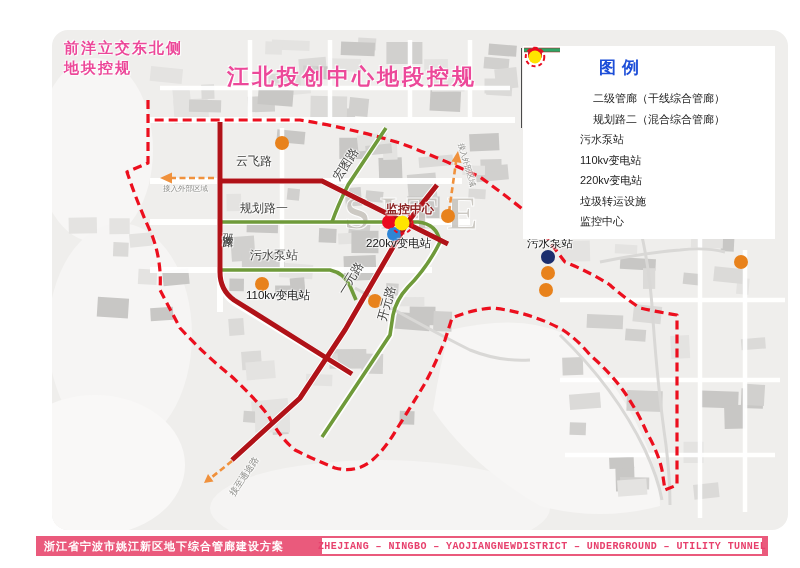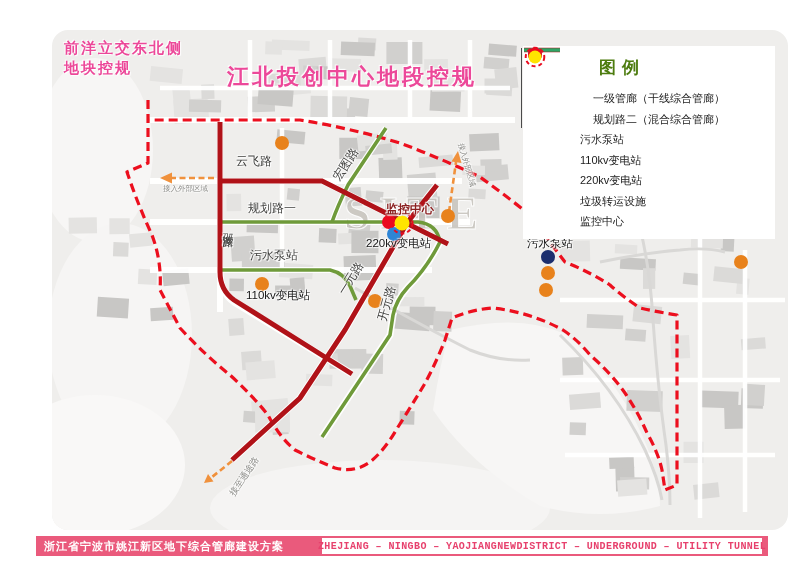--- a/index.html
+++ b/index.html
@@ -9,21 +9,21 @@
   .lbl{position:absolute;color:#3f3f3d;font-size:12px;white-space:nowrap;
        text-shadow:0 0 2px #fff,0 0 2px #fff,1px 1px 1px #fff,-1px -1px 1px #fff;}
   .lbl-small{font-size:7.5px;color:#8a8a86;}
   .lbl-fac{font-size:11.5px;color:#141414;}
   .lbl-mon{font-size:12px;color:#8a2020;font-weight:bold;}
   .rot{transform-origin:center center;}
   .vert{writing-mode:vertical-rl;letter-spacing:2px;}
   .plan-note{position:absolute;font-family:"Liberation Serif","DejaVu Serif",serif;font-weight:bold;
              color:#ec4899;text-shadow:0 0 2px #fff,1px 1px 1px #fff,-1px -1px 1px #fff;}
   .legend{position:absolute;left:523px;top:46px;width:252px;background:#ffffff;padding:2px 0 6px 0;}
-  .legend-title{font-size:17px;font-weight:bold;letter-spacing:6px;color:#4d7c0f;margin:8px 16px 10px 76px;}
+  .legend-title{font-size:17px;font-weight:bold;letter-spacing:6px;color:#1d4ed8;margin:8px 16px 10px 76px;}
   .legend-row{display:flex;align-items:center;height:19px;margin:0 0 1.5px 0;}
   .legend-row .sw{width:44px;display:flex;justify-content:flex-start;align-items:center;padding-left:4px;box-sizing:border-box;}
   .legend-row .txt{font-size:11px;color:#1c1c1c;}
   .legend-row.lines .txt{margin-left:26px;}
   .legend-row.dots .txt{margin-left:13px;}
   .legend-border{position:absolute;left:521px;top:48px;width:1px;height:80px;background:#4a4a4a;}
   .footer-bar{position:absolute;left:36px;top:536px;width:732px;height:20px;background:#ea5a7c;}
   .footer-cn{position:absolute;left:8px;top:0;height:32px;line-height:20px;color:#fff;
              font-size:11px;font-weight:bold;letter-spacing:1px;}
   .footer-box{position:absolute;left:286px;top:2px;width:440px;height:16px;background:#fff;
@@ -246,21 +246,21 @@
   </svg>
 
   <div class="plan-note" style="left:64px;top:38px;font-size:15px;line-height:20px;letter-spacing:2px;">
     <div>前洋立交东北侧</div>
     <div>地块控规</div>
   </div>
   <div class="plan-note" style="left:227px;top:62px;font-size:22px;letter-spacing:3px;">江北投创中心地段控规</div>
 
   <div class="lbl" style="left:236px;top:153px;">云飞路</div>
   <div class="lbl rot" style="left:328px;top:156px;transform:rotate(-58deg);">宏图路</div>
-  <div class="lbl" style="left:248px;top:200px;text-align:center;">规划路一</div>
+  <div class="lbl" style="left:240px;top:200px;text-align:center;">规划路一</div>
   <div class="lbl" style="left:250px;top:247px;">污水泵站</div>
   <div class="lbl vert" style="left:220px;top:224px;font-size:11px;">邵渡路</div>
   <div class="lbl rot" style="left:333px;top:270px;transform:rotate(-58deg);">一元路</div>
   <div class="lbl rot" style="left:369px;top:295px;transform:rotate(-74deg);">开元路</div>
 
   <div class="lbl lbl-mon" style="left:386px;top:201px;">监控中心</div>
   <div class="lbl lbl-fac" style="left:366px;top:236px;">220kv变电站</div>
   <div class="lbl lbl-fac" style="left:246px;top:288px;">110kv变电站</div>
   <div class="lbl lbl-fac" style="left:527px;top:236px;">污水泵站</div>
 
@@ -271,21 +271,21 @@
   <div class="legend-border"></div>
   <div class="legend">
     <div class="legend-title">图例</div>
 
     <div class="legend-row lines">
       <span class="sw">
         <svg width="38" height="8">
             <line x1="1" y1="4" x2="37" y2="4" stroke-width="4.5" stroke="#b01218"></line>
           </svg>
       </span>
-      <span class="txt">一级管廊（干线综合管廊）</span>
+      <span class="txt">二级管廊（干线综合管廊）</span>
     </div>
     <div class="legend-row lines">
       <span class="sw">
         <svg width="38" height="8">
             <line x1="1" y1="4" x2="37" y2="4" stroke-width="3.5" stroke="#2fa566"></line>
           </svg>
       </span>
       <span class="txt">规划路二（混合综合管廊）</span>
     </div>
     <div class="legend-row dots">

